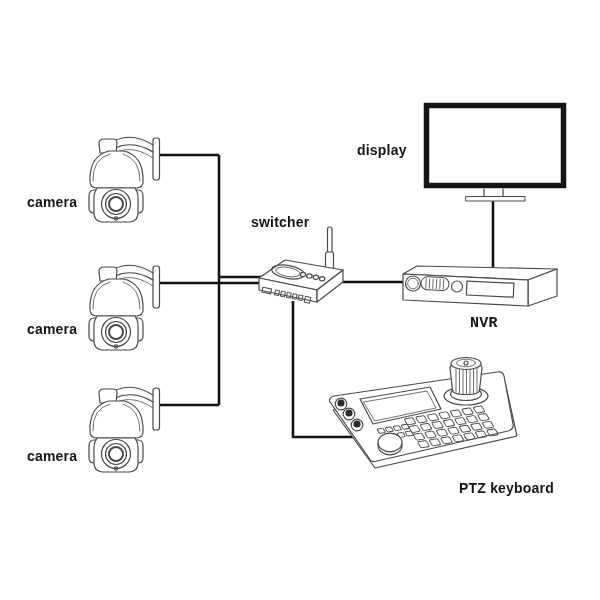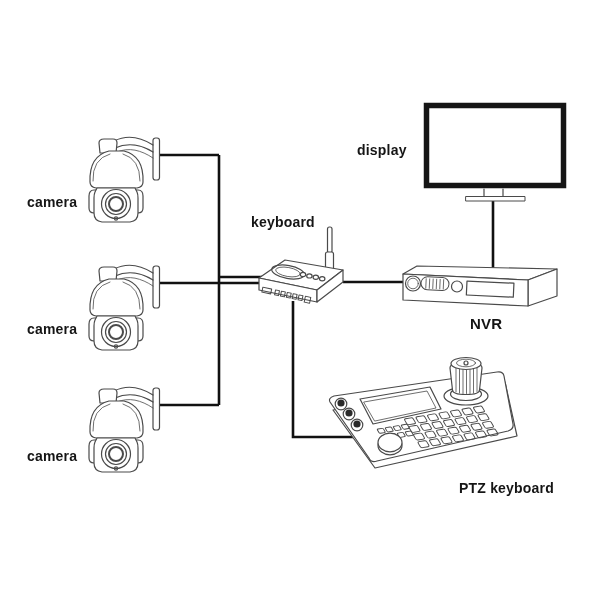--- a/index.html
+++ b/index.html
@@ -184,17 +184,17 @@
       <ellipse cx="466" cy="363.5" rx="15" ry="6" class="of"></ellipse>
       <ellipse cx="466" cy="363" rx="9.5" ry="3.8" class="o thin"></ellipse>
       <circle cx="466" cy="363" r="2" class="o"></circle>
     </g>
   </g>
 </svg>
 
   <div class="lbl" style="left:27px;top:194px;">camera</div>
   <div class="lbl" style="left:27px;top:321px;">camera</div>
   <div class="lbl" style="left:27px;top:448px;">camera</div>
-  <div class="lbl" style="left:251px;top:214px;">keyboard</div>
+  <div class="lbl" style="left:251px;top:214px;">switcher</div>
   <div class="lbl" style="left:357px;top:142px;">display</div>
-  <div class="lbl lbl-nvr" style="left:470px;top:315px;">NVR</div>
+  <div class="lbl lbl-nvr" style="left:470px;top:315px;font-family:Liberation Mono, monospace;">NVR</div>
   <div class="lbl" style="left:411px;top:480px;margin-left:48px;">PTZ keyboard</div>
 </div>
 
 </body></html>

